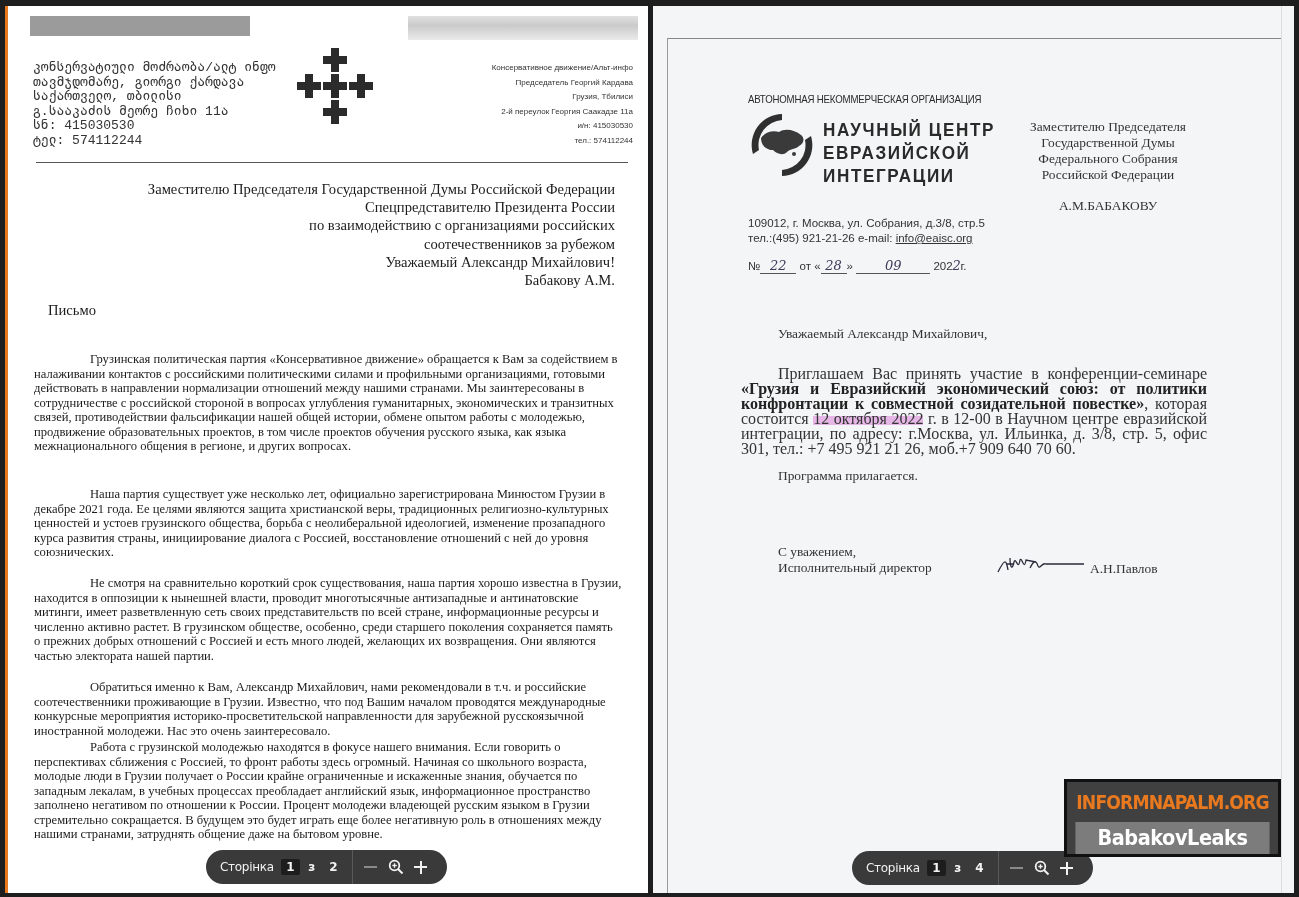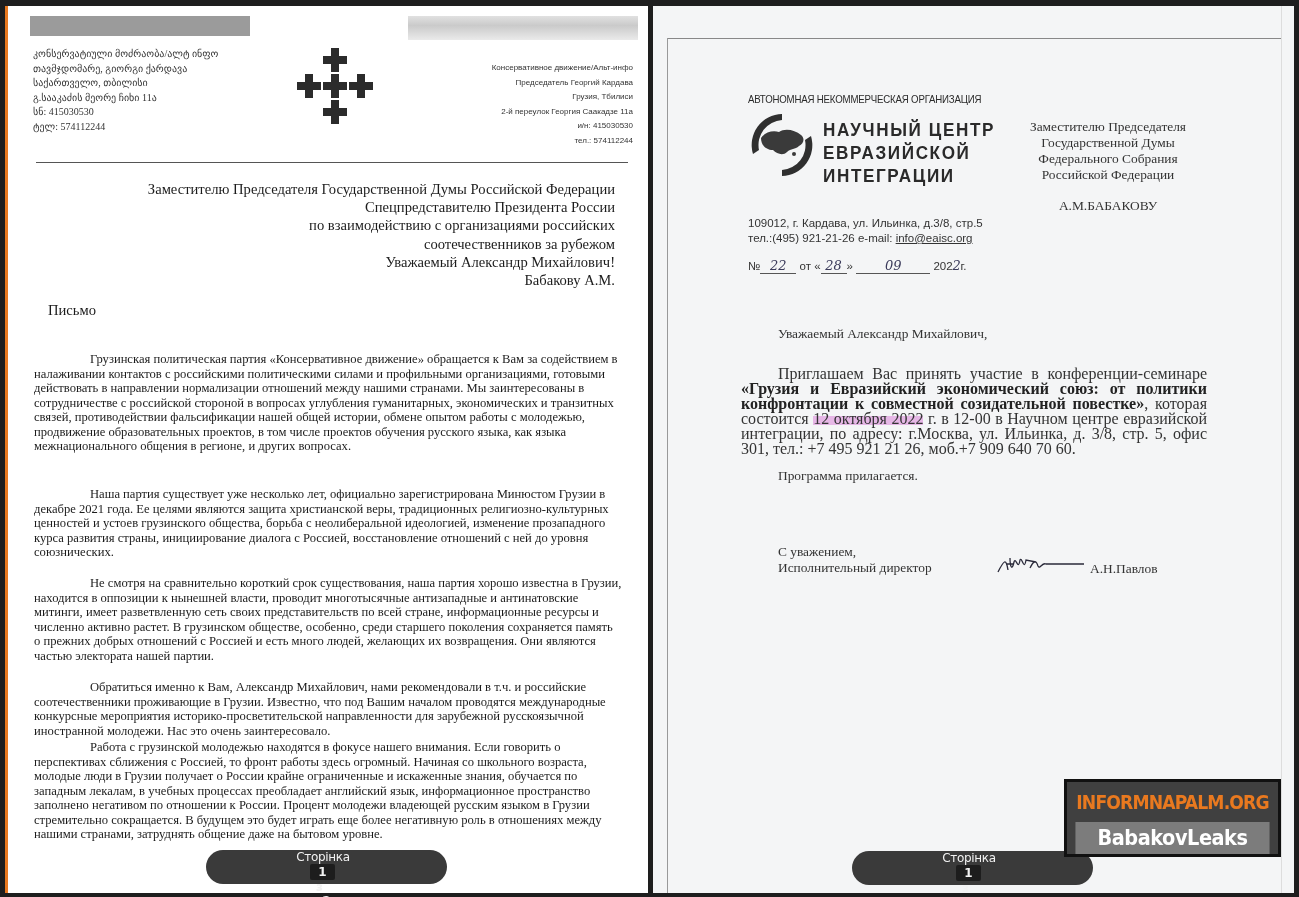--- a/index.html
+++ b/index.html
@@ -8,21 +8,21 @@
 
   .page { position: absolute; background: #fff; overflow: hidden; }
   #page-left { left: 5px; top: 6px; width: 643px; height: 887px; border-left: 3px solid #e9791f; }
   #page-right { left: 653px; top: 6px; width: 641px; height: 887px; background: #f4f5f6; padding-left: 32px; }
 
   
   .redact-bar { position: absolute; left: 22px; top: 10px; width: 220px; height: 20px; background: #8a8a8a; opacity: .85; }
   .redact-bar2 { position: absolute; left: 400px; top: 10px; width: 230px; height: 24px;
     background: linear-gradient(180deg,#d9d9d9 0,#bdbdbd 40%,#e5e5e5 100%); opacity:.8; }
 
-  .ka-block { position: absolute; left: 25px; top: 41px; font-family: Liberation Serif, serif; font-size: 10px; line-height: 14.5px; color: #333; }
+  .ka-block { position: absolute; left: 25px; top: 55px; font-family: Liberation Mono, monospace; font-size: 13px; line-height: 14.5px; color: #333; }
   .ru-block { position: absolute; right: 15px; top: 55px; text-align: right; font-family: "Liberation Sans", sans-serif; font-size: 8px; line-height: 14.5px; color: #333; }
 
   .crosses { position: absolute; left: 289px; top: 42px; width: 76px; height: 78px; }
   .crosses .c { position: absolute; width: 24px; height: 24px; }
   .crosses .c::before, .crosses .c::after { content: ""; position: absolute; background: #2b2b2b; }
   .crosses .c::before { left: 8px; top: 0; width: 8px; height: 24px; }
   .crosses .c::after { left: 0; top: 8px; width: 24px; height: 8px; }
 
   .rule-left { position: absolute; left: 28px; right: 20px; top: 156px; height: 1px; background: #555; }
 
@@ -58,21 +58,21 @@
   .body-right p { text-indent: 37px; }
   .body-right b { font-weight: bold; color: #222; }
   .hl { background: linear-gradient(180deg, transparent 35%, #e6b7e6 35%, #e6b7e6 90%, transparent 90%); }
   .attach { position: absolute; left: 125px; top: 462px; font-size: 13.4px; color: #333; }
 
   .closing { position: absolute; left: 125px; top: 538px; font-size: 13.4px; line-height: 16px; color: #333; }
   .signature { position: absolute; left: 343px; top: 548px; width: 90px; height: 22px; }
   .signer { position: absolute; left: 437px; top: 555px; font-size: 13.4px; color: #333; }
 
   
-  .pager { position: absolute; height: 34px; border-radius: 17px; background: #3a3a3a; display: flex; align-items: center; font-family: "DejaVu Sans", sans-serif; font-size: 12px; color: #f2f2f2; padding: 0 14px; flex-direction: column; }
+  .pager { position: absolute; height: 34px; border-radius: 17px; background: #3a3a3a; display: flex; align-items: center; font-family: "DejaVu Sans", sans-serif; font-size: 12px; color: #f2f2f2; padding: 0 14px; }
   #pager-left { left: 206px; top: 850px; width: 241px; }
   #pager-right { left: 852px; top: 851px; width: 241px; }
   .pager .lbl { margin-right: 7px; letter-spacing: -.3px; }
   .pager .cur { display: inline-block; width: 25px; height: 16px; background: #1d1d1d; border-radius: 2px; text-align: center; line-height: 16px; font-weight: bold; margin-right: 8px; }
   .pager .of { font-weight: bold; margin-right: 14px; }
   .pager .tot { font-weight: bold; }
   .pager .sep { width: 1px; height: 34px; background: #5a5a5a; margin-left: 14px; margin-right: 6px; }
   .pager .btn { width: 32px; height: 34px; display: flex; align-items: center; justify-content: center; cursor: pointer; }
   .pager .minus { width: 13px; height: 2px; background: #8a8a8a; }
   .pager .plus { position: relative; width: 13px; height: 13px; }
@@ -183,21 +183,21 @@
     <path d="M14 28 C18 22 26 20 32 22 C38 18 48 20 54 25 C58 28 57 34 52 36 C48 40 44 38 40 42 C36 46 30 44 26 40 C20 40 14 36 14 28 Z" fill="#3a3a3a"></path>
     <circle cx="47" cy="44" r="2" fill="#3a3a3a"></circle>
   </svg>
   <div class="org-name">
     <div>НАУЧНЫЙ ЦЕНТР</div>
     <div>ЕВРАЗИЙСКОЙ</div>
     <div>ИНТЕГРАЦИИ</div>
   </div>
 
   <div class="org-addr">
-    <div>109012, г. Кардава, ул. Ильинка, д.3/8, стр.5</div>
+    <div>109012, г. Москва, ул. Собрания, д.3/8, стр.5</div>
     <div><span>тел.:(495) 921-21-26  e-mail: </span><span class="email">info@eaisc.org</span></div>
   </div>
 
   <div class="regnum">
     <span>№</span><span class="hand" style="width:36px">22</span>
     <span>от «</span><span class="hand" style="width:26px">28</span><span>»</span>
     <span class="hand" style="width:74px">09</span>
     <span>202</span><span class="hand" style="width:8px;border:none">2</span><span>г.</span>
   </div>
 

